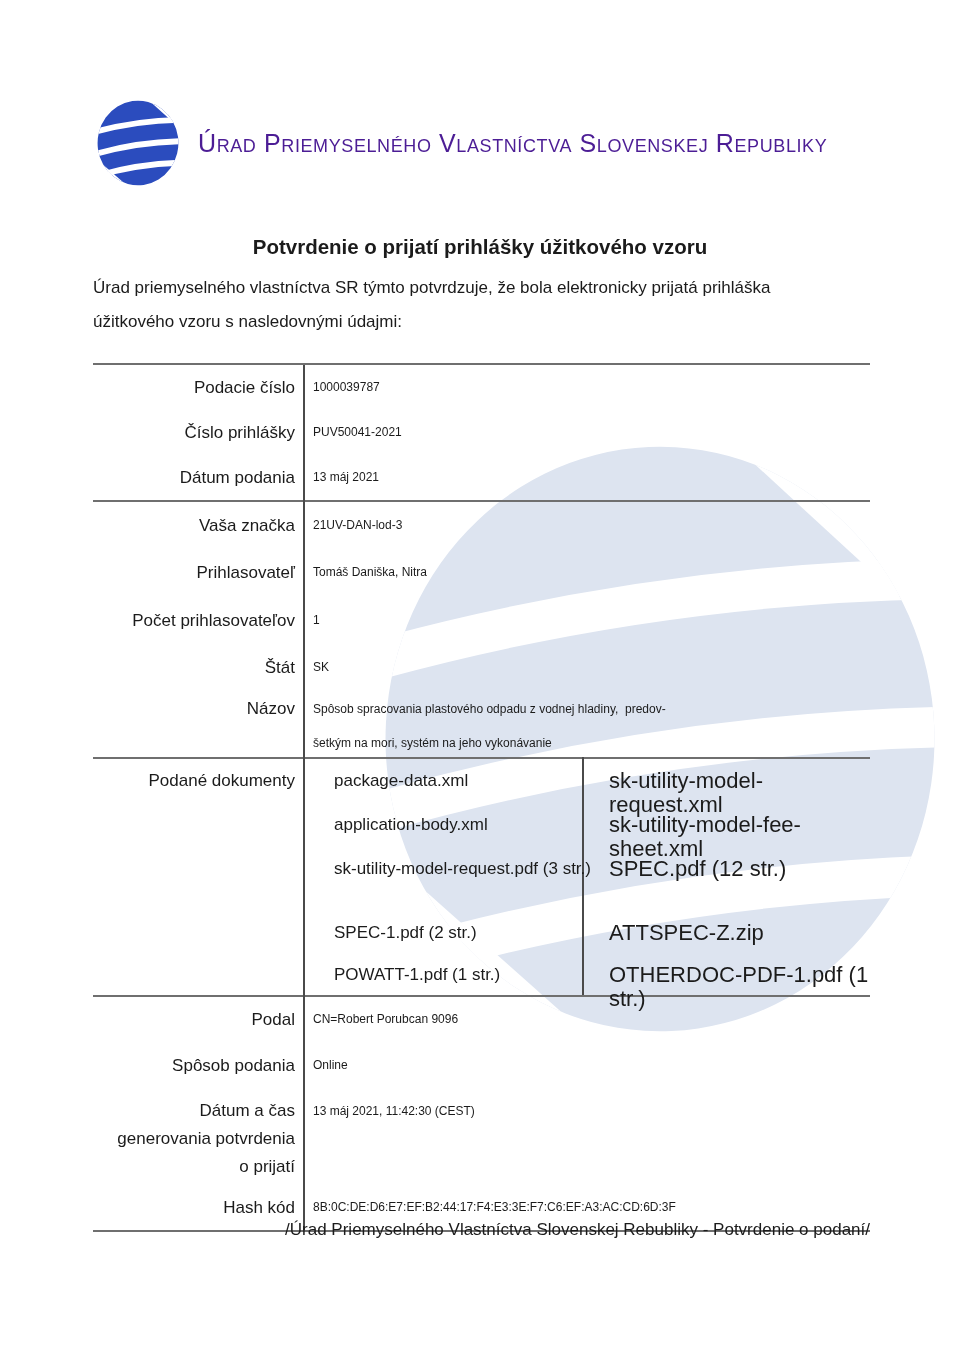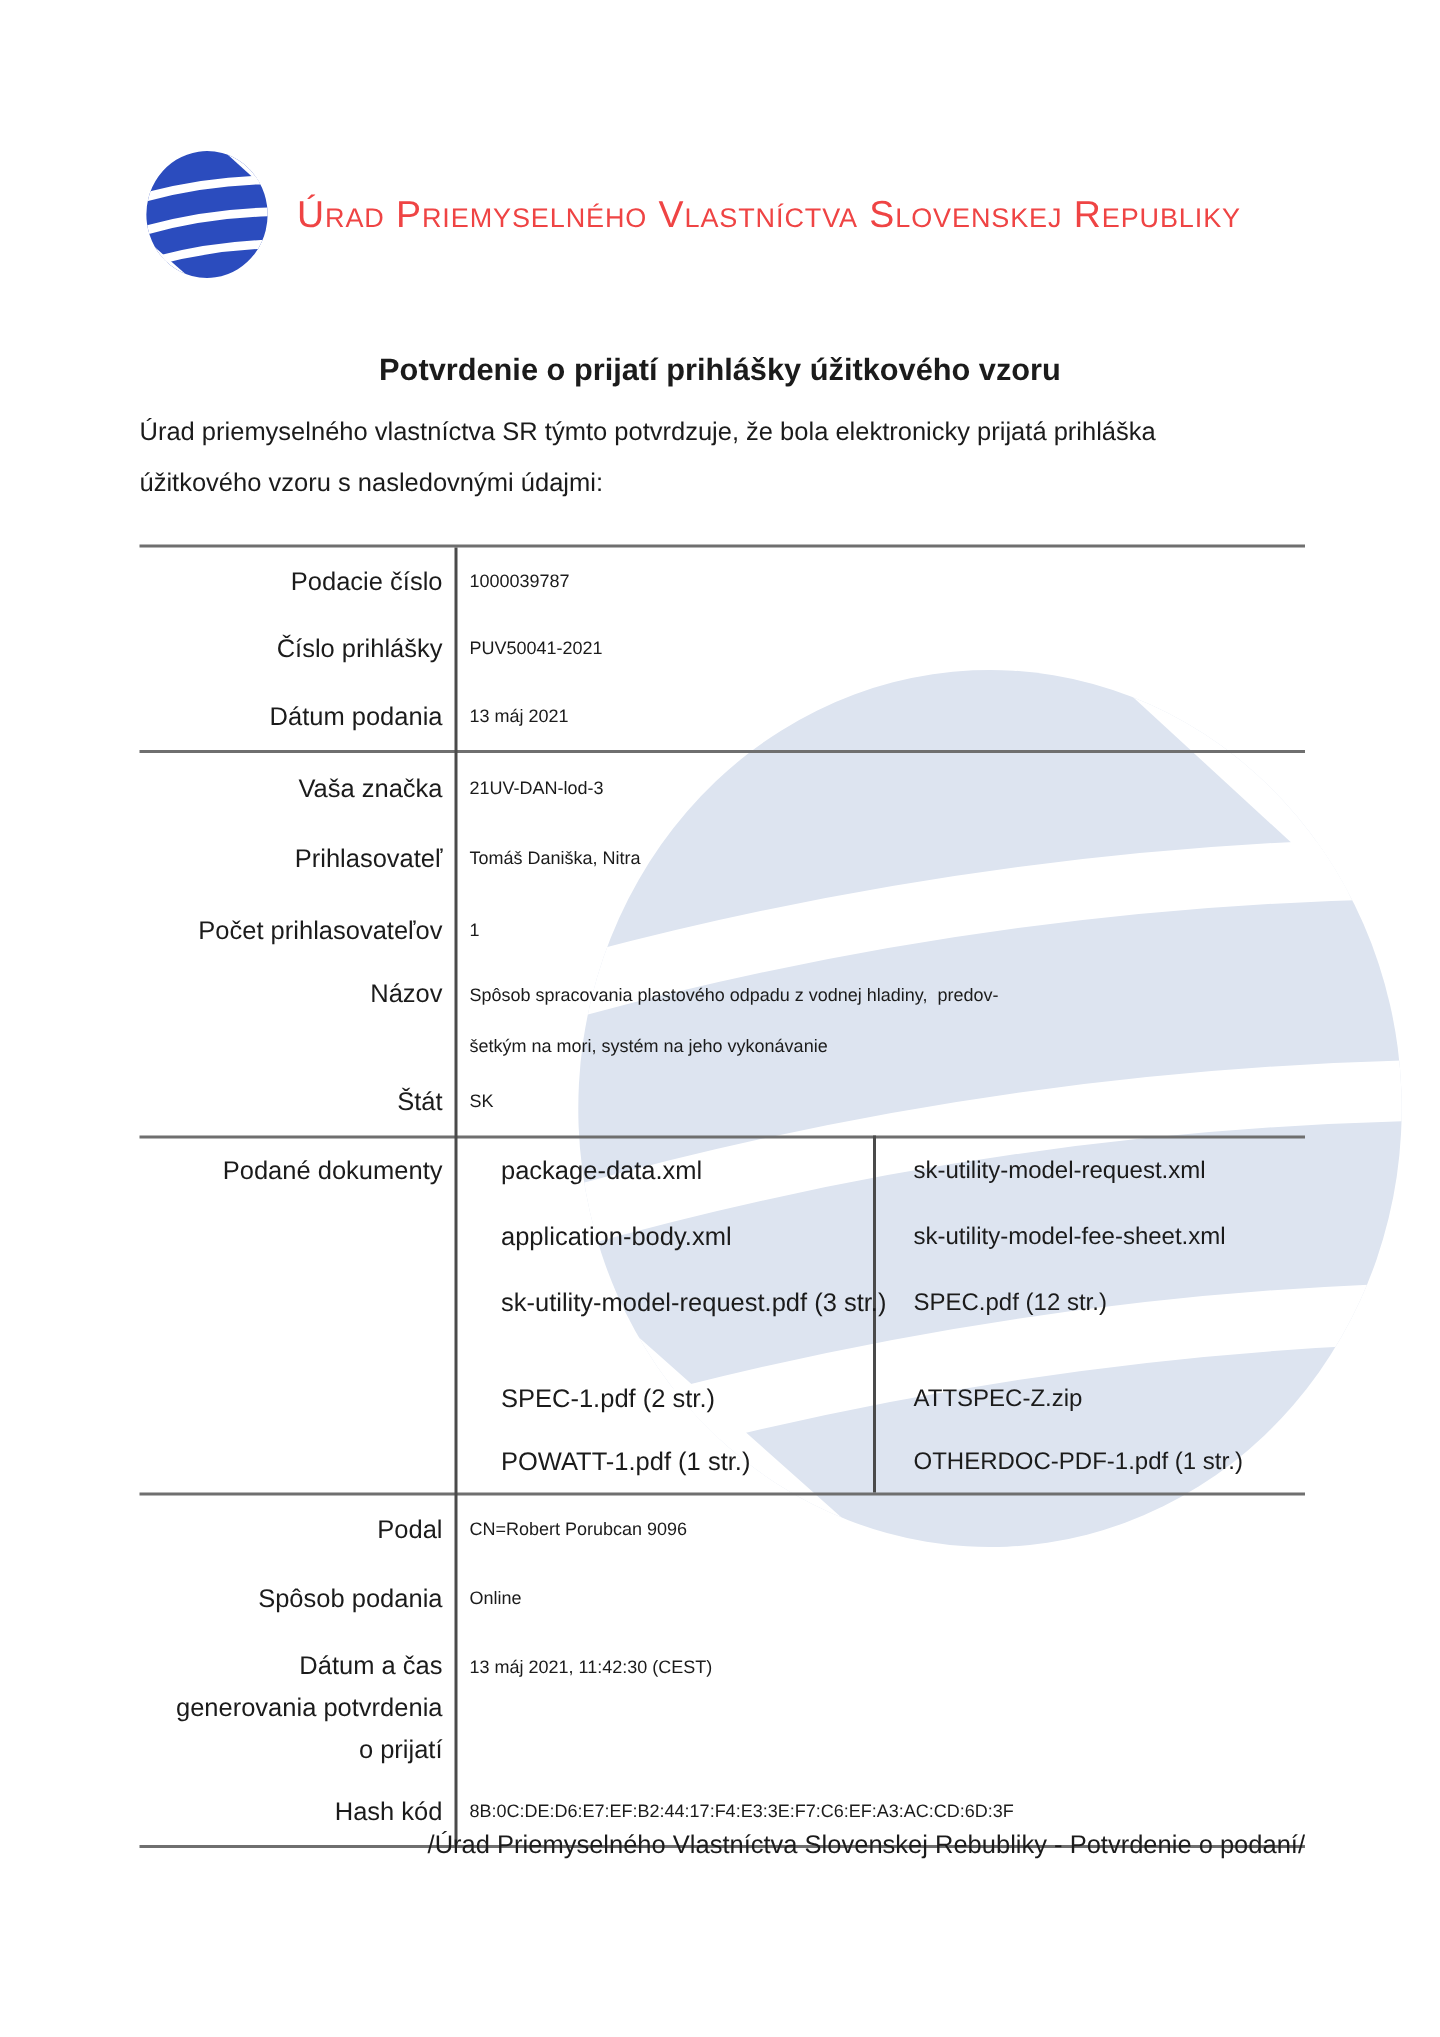--- a/index.html
+++ b/index.html
@@ -4,21 +4,21 @@
 <style>
   * { margin:0; padding:0; box-sizing:border-box; }
   html,body { width:960px; height:1358px; background:#ffffff; }
   body { font-family:"Liberation Sans", sans-serif; color:#1b1b1b; position:relative; overflow:hidden; }
 
   .watermark { position:absolute; left:368px; top:428px; width:584px; height:622px; z-index:0; }
   .content { position:relative; z-index:1; }
 
   .logo-row { position:absolute; left:95px; top:98px; height:90px; display:flex; align-items:center; }
   .logo-icon { width:86px; height:90px; }
-  .org-name { margin-left:17px; font-size:25px; font-variant:small-caps; letter-spacing:0.6px; color:#ef4444; white-space:nowrap; }
+  .org-name { margin-left:17px; font-size:25px; font-variant:small-caps; letter-spacing:0.6px; color:#4c1d95; white-space:nowrap; }
 
   .doc-title { position:absolute; left:0; right:0; top:235px; text-align:center; font-size:20.5px; font-weight:bold; }
   .intro { position:absolute; left:93px; top:271px; width:762px; font-size:17px; line-height:34px; white-space:pre-wrap; }
 
   .table { position:absolute; left:93px; top:363px; width:777px; height:869px; }
   .hline { position:absolute; left:0; right:0; height:2px; background:#6f6f6f; }
   .vline { position:absolute; width:2px; background:#4a4a4a; }
   #vline-main { left:210px; top:2px; height:865px; }
   #vline-docs { left:489px; top:394px; height:238px; }
 
@@ -35,21 +35,21 @@
   .row-nazov { height:67px; align-items:flex-start; padding-top:2px; }
   .row-nazov .lbl, .row-nazov .val { line-height:34px; }
   .row-datum { height:97px; align-items:flex-start; padding-top:9px; }
   .row-datum .lbl, .row-datum .val { line-height:28px; }
 
   
   .sec-label { position:absolute; left:0; top:10px; width:202px; text-align:right; font-size:17px; line-height:23px; }
   .docs { position:absolute; left:202px; right:0; top:0;margin-left:29px; }
   .docrow { display:flex; align-items:flex-start; padding-top:10px; }
   .docrow .dl { width:277px; padding-left:10px; font-size:17px; line-height:24px; white-space:pre-wrap; }
-  .docrow .dr { flex:1; padding-left:8px; font-size:16px; line-height:24px; white-space:pre-wrap; }
+  .docrow .dr { flex:1; padding-left:8px; font-size:22px; line-height:24px; white-space:pre-wrap; }
   .dh44{height:44px} .dh64{height:64px} .dh42{height:42px}
 
   .footer { position:absolute; right:90px; top:1220px; font-size:17px; }
 </style>
 </head>
 <body>
 
 <div class="watermark">
   <svg viewBox="0 0 100 100" width="100%" height="100%" preserveAspectRatio="none" aria-hidden="true">
     <defs>
@@ -124,28 +124,28 @@
         <div class="val">21UV-DAN-lod-3</div>
       </div>
       <div class="row h48">
         <div class="lbl">Prihlasovateľ</div>
         <div class="val">Tomáš Daniška, Nitra</div>
       </div>
       <div class="row h48">
         <div class="lbl">Počet prihlasovateľov</div>
         <div class="val">1</div>
       </div>
+      <div class="row h46">
+        <div class="lbl">Štát</div>
+        <div class="val">SK</div>
+      </div>
       <div class="row row-nazov">
         <div class="lbl">Názov</div>
         <div class="val">Spôsob spracovania plastového odpadu z vodnej hladiny,  predov-
 šetkým na mori, systém na jeho vykonávanie</div>
-      </div>
-      <div class="row h46">
-        <div class="lbl">Štát</div>
-        <div class="val">SK</div>
       </div>
     </div>
 
     <div class="sec" id="secC">
       <div class="sec-label">Podané dokumenty</div>
       <div class="docs">
         <div class="docrow dh44">
           <div class="dl">package-data.xml</div>
           <div class="dr">sk-utility-model-request.xml</div>
         </div>

